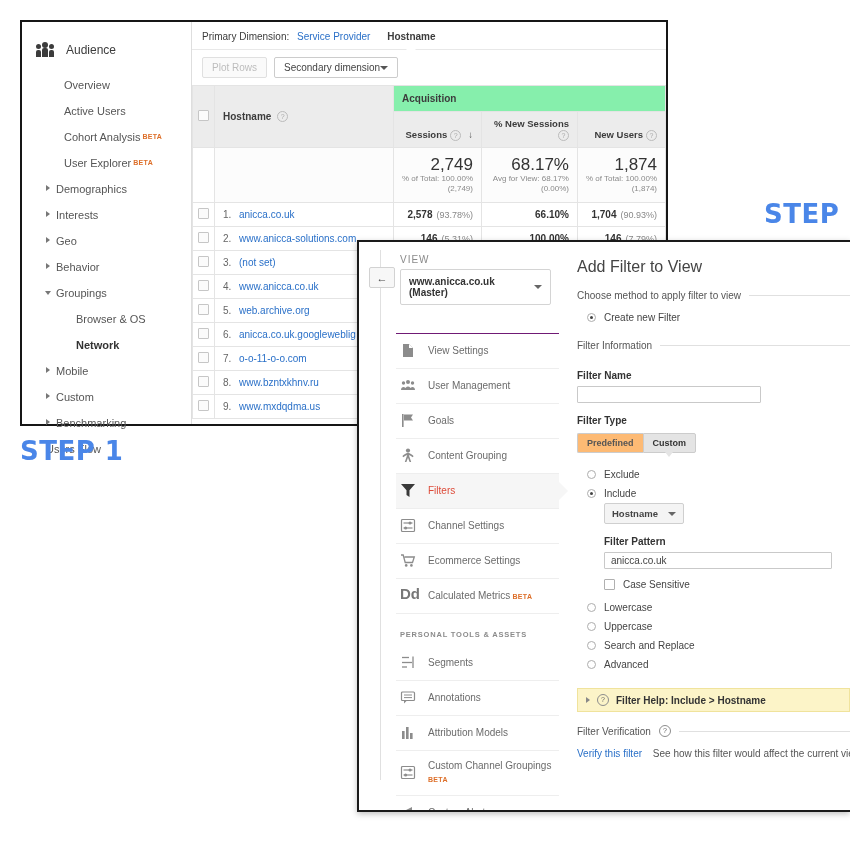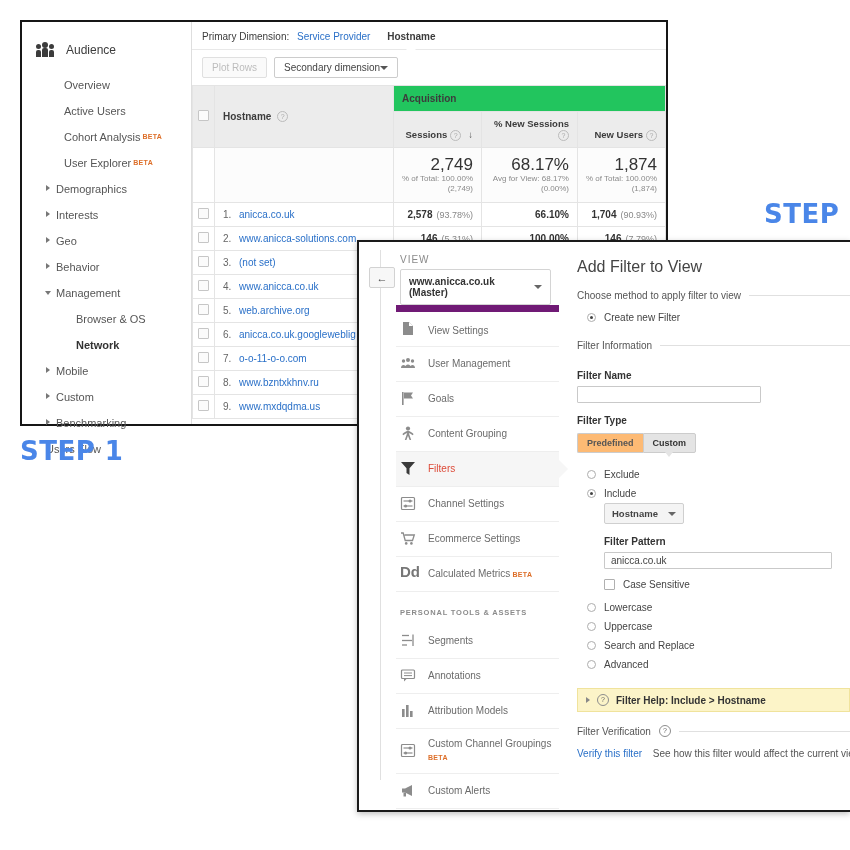--- a/index.html
+++ b/index.html
@@ -97,21 +97,21 @@
     font-size:10px;color:#444;border:1px solid #ccc;background:#fff;
     border-radius:2px;padding:4px 9px;display:flex;align-items:center;gap:0;
   }
   .btn-sec .cv{
     width:0;height:0;border-left:4px solid transparent;border-right:4px solid transparent;
     border-top:4px solid #555;
   }
 
   table.rep{width:100%;border-collapse:collapse;table-layout:fixed;font-size:10px;}
   table.rep th,table.rep td{border:1px solid #e4e4e4;box-sizing:border-box;}
-  .hdr-grp{background:#22c55e;color:#3c3c3c;font-weight:bold;font-size:10px;
+  .hdr-grp{background:#86efac;color:#3c3c3c;font-weight:bold;font-size:10px;
            text-align:left;padding:7px 8px;vertical-align:top;}
   .hdr-dim{background:#ececec;color:#3c3c3c;font-weight:bold;font-size:10px;
            text-align:left;padding:8px;vertical-align:middle;}
   .hdr-met{background:#ececec;color:#3c3c3c;font-weight:bold;font-size:9.5px;
            text-align:right;padding:6px 8px;vertical-align:bottom;}
   .hdr-chk{background:#ececec;width:22px;text-align:center;vertical-align:middle;}
   .qm{
     display:inline-block;width:9px;height:9px;border-radius:50%;
     border:1px solid #bbb;color:#aaa;font-size:7px;line-height:9px;
     text-align:center;font-weight:normal;vertical-align:middle;margin-left:3px;
@@ -160,21 +160,21 @@
   }
   .viewsel .cv{
     width:0;height:0;border-left:4px solid transparent;border-right:4px solid transparent;
     border-top:4px solid #666;
   }
   .nrow{
     display:flex;align-items:center;gap:10px;padding:9px 6px 9px 4px;
     font-size:10px;color:#6b6b6b;border-bottom:1px solid #eeeeee;
     position:relative;line-height:12px;
   }
-  .nrow.first{margin-top:0;border-top:7px solid #701a75;align-items:flex-end;}
+  .nrow.first{margin-top:28px;border-top:1px solid #701a75;}
   .nrow.active{background:#f6f6f6;color:#dd4b39;}
   .nrow.active .nlabel{color:#dd4b39;}
   .nrow.active:after{
     content:"";position:absolute;right:-9px;top:50%;margin-top:-9px;
     width:0;height:0;border-top:9px solid transparent;border-bottom:9px solid transparent;
     border-left:9px solid #f6f6f6;
   }
   .nicon{width:18px;min-width:18px;height:16px;position:relative;display:block;}
   .sec-hd{
     font-size:7.5px;color:#8b8b8b;letter-spacing:0.8px;font-weight:bold;
@@ -268,21 +268,21 @@
     </div>
     <div id="nav-list">
         <div class="nav-item lvl1"><span>Overview</span></div>
         <div class="nav-item lvl1"><span>Active Users</span></div>
         <div class="nav-item lvl1"><span>Cohort Analysis</span><span class="beta">BETA</span></div>
         <div class="nav-item lvl1"><span>User Explorer</span><span class="beta">BETA</span></div>
         <div class="nav-item exp"><span class="arr"></span><span>Demographics</span></div>
         <div class="nav-item exp"><span class="arr"></span><span>Interests</span></div>
         <div class="nav-item exp"><span class="arr"></span><span>Geo</span></div>
         <div class="nav-item exp"><span class="arr"></span><span>Behavior</span></div>
-        <div class="nav-item exp open"><span class="arr"></span><span>Management</span></div>
+        <div class="nav-item exp open"><span class="arr"></span><span>Groupings</span></div>
         <div class="nav-item lvl2"><span>Browser &amp; OS</span></div>
         <div class="nav-item lvl2 sel"><span>Network</span></div>
         <div class="nav-item exp"><span class="arr"></span><span>Mobile</span></div>
         <div class="nav-item exp"><span class="arr"></span><span>Custom</span></div>
         <div class="nav-item exp"><span class="arr"></span><span>Benchmarking</span></div>
         <div class="nav-item flat"><span>Users Flow</span></div>
       </div>
   </div>
 
   <div id="p1-main">

